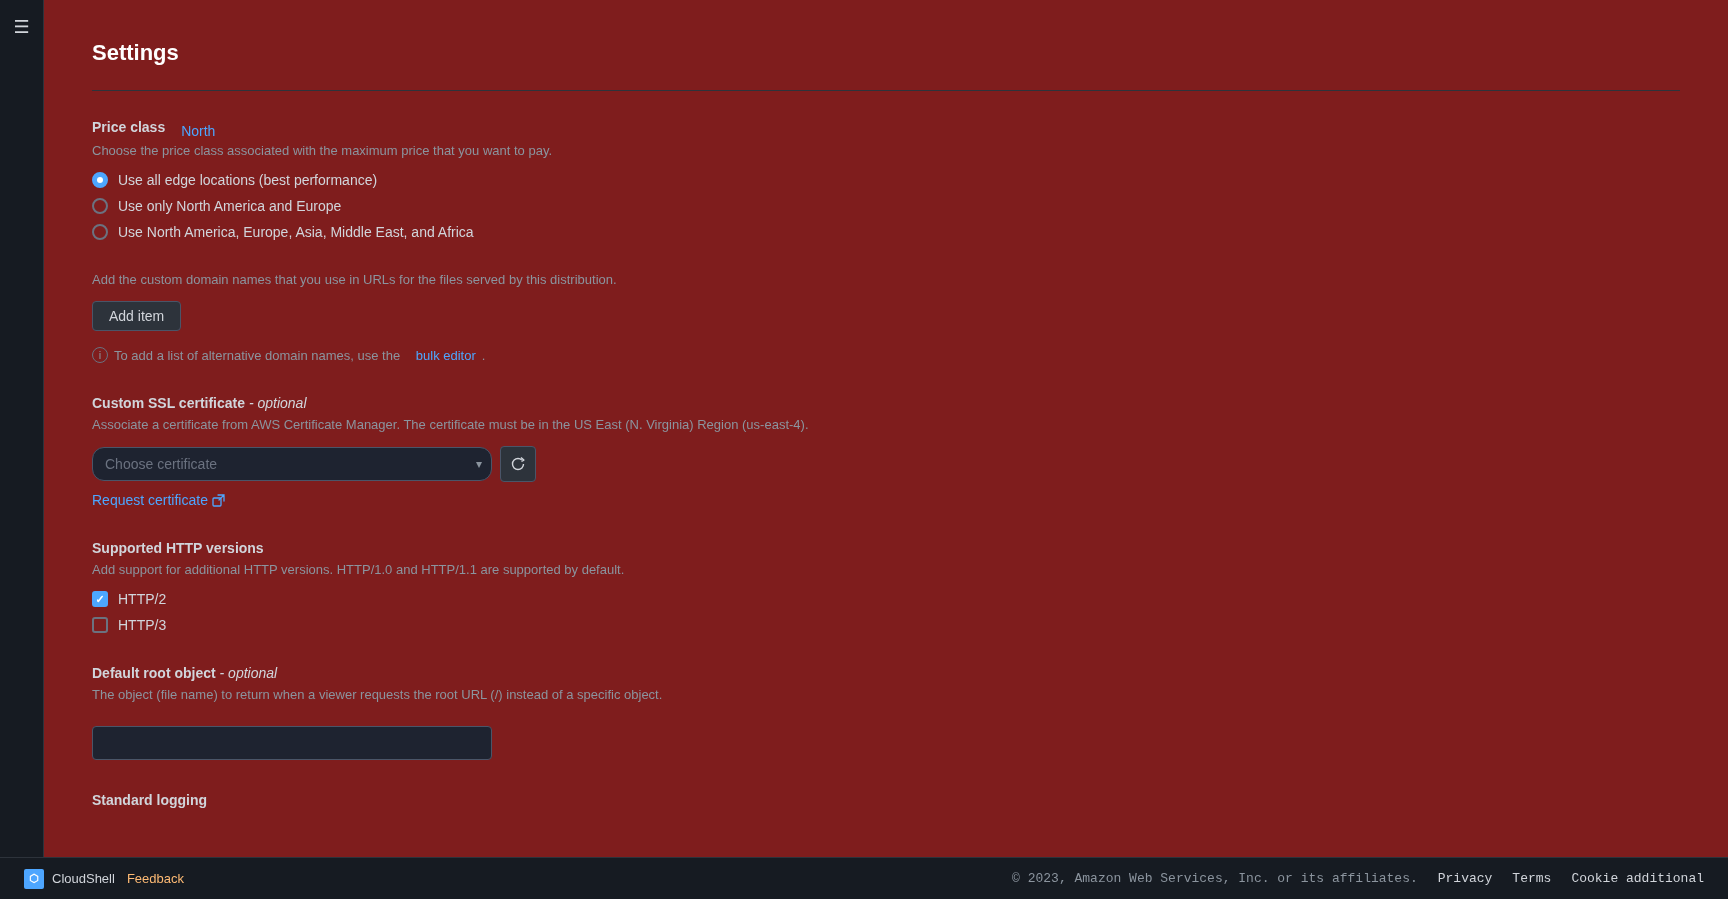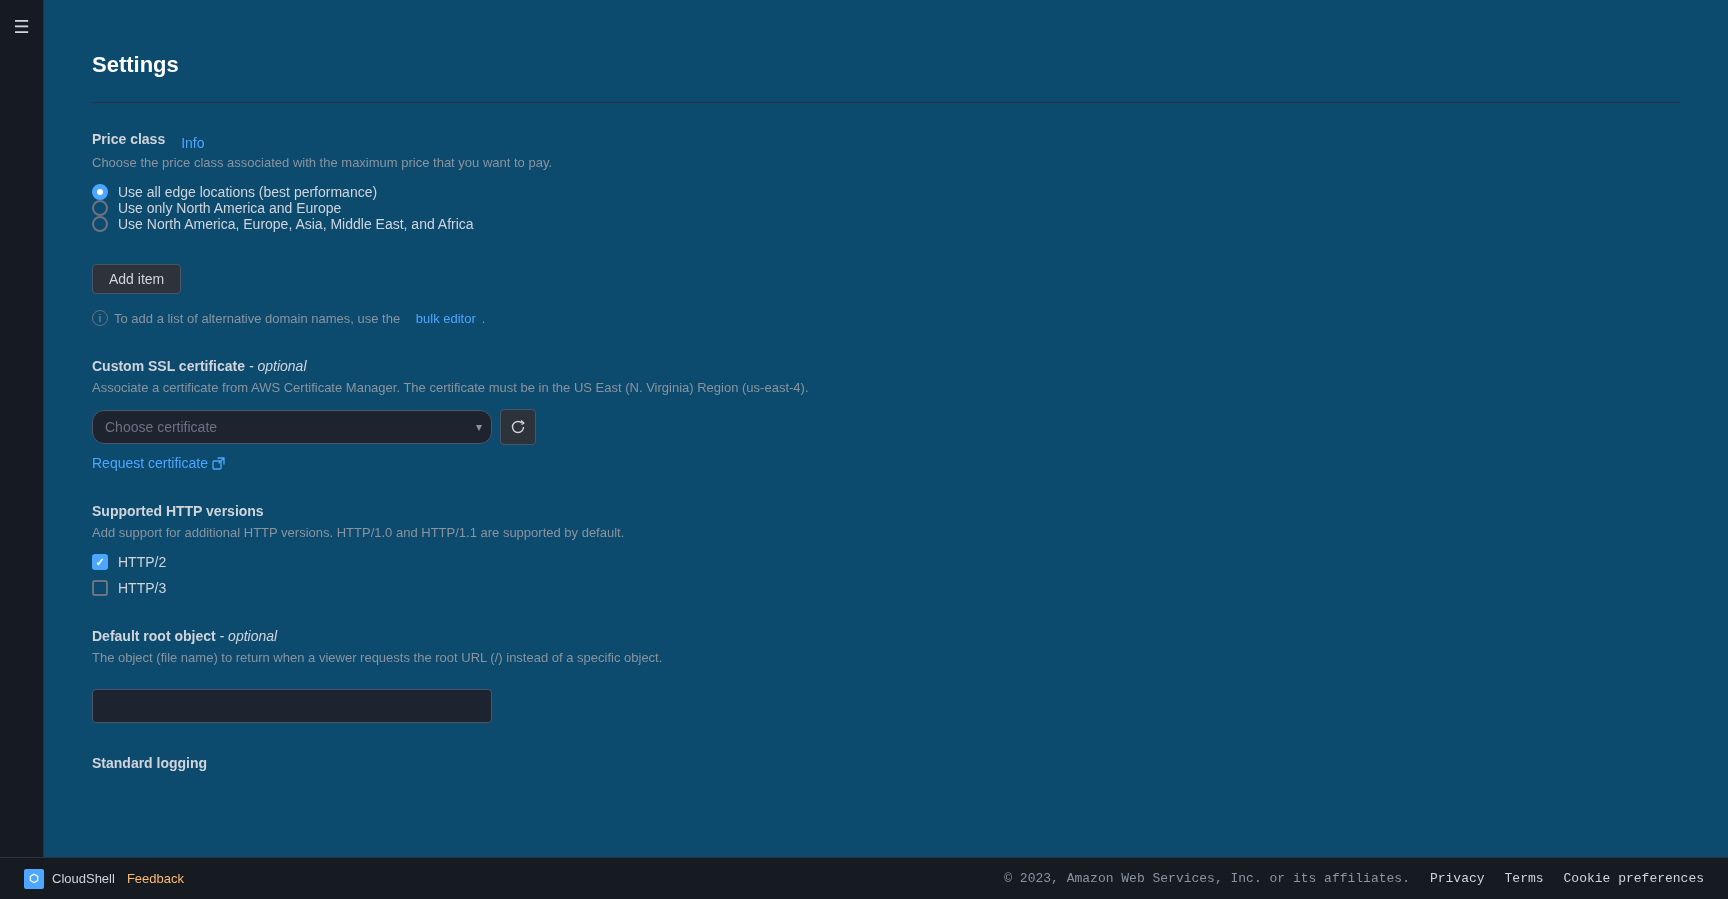--- a/index.html
+++ b/index.html
@@ -25,22 +25,22 @@
       border-right: 1px solid #2d333b;
       display: flex;
       flex-direction: column;
       align-items: center;
       padding-top: 16px;
       flex-shrink: 0;
     }
     .content-area {
       flex: 1;
       overflow-y: auto;
-      padding: 52px 48px;
-      background: #0c4a6e;
+      padding: 40px 48px;
+      background: #7f1d1d;
     }
     .page-title {
       font-size: 22px;
       font-weight: 700;
       color: #ffffff;
       margin-bottom: 24px;
     }
     .divider {
       border: none;
       border-top: 1px solid #2d333b;
@@ -63,20 +63,21 @@
       font-weight: 400;
     }
     .section-desc {
       font-size: 13px;
       color: #8b949e;
       margin-bottom: 14px;
     }
     .radio-group {
       display: flex;
       flex-direction: column;
+      gap: 10px;
     }
     .radio-item {
       display: flex;
       align-items: center;
       gap: 10px;
       cursor: pointer;
     }
     .radio-circle {
       width: 16px;
       height: 16px;
@@ -324,40 +325,41 @@
     <span class="hamburger-icon">☰</span>
   </div>
 
   <div class="content-area">
     <h1 class="page-title">Settings</h1>
     <hr class="divider">
 
     <div class="section">
       <div class="header-section">
         <span class="section-label">Price class</span>
-        <a href="#" class="info-link">Info</a>
+        <a href="#" class="info-link">North</a>
       </div>
       <p class="section-desc">Choose the price class associated with the maximum price that you want to pay.</p>
       <div class="radio-group">
         <label class="radio-item">
           <span class="radio-circle selected"></span>
           <span class="radio-label">Use all edge locations (best performance)</span>
         </label>
         <label class="radio-item">
           <span class="radio-circle"></span>
           <span class="radio-label">Use only North America and Europe</span>
         </label>
         <label class="radio-item">
           <span class="radio-circle"></span>
           <span class="radio-label">Use North America, Europe, Asia, Middle East, and Africa</span>
         </label>
       </div>
     </div>
 
     <div class="section">
+      <p class="section-desc">Add the custom domain names that you use in URLs for the files served by this distribution.</p>
       <button class="add-item-btn">Add item</button>
       <div class="info-row">
         <span class="info-icon">i</span>
         <span>To add a list of alternative domain names, use the</span>
         &nbsp;<a href="#" class="blue-link">bulk editor</a><span>.</span>
       </div>
     </div>
 
     <div class="section ssl-section">
       <div style="margin-bottom:6px;">
@@ -425,15 +427,15 @@
     <button class="cloudshell-btn">
       <span class="cloudshell-icon">⬡</span>
       <span>CloudShell</span>
     </button>
     <a href="#" class="feedback-link">Feedback</a>
   </div>
   <div class="footer-right">
     <span>© 2023, Amazon Web Services, Inc. or its affiliates.</span>
     <a href="#">Privacy</a>
     <a href="#">Terms</a>
-    <a href="#">Cookie preferences</a>
+    <a href="#">Cookie additional</a>
   </div>
 </div>
 
 </body></html>

